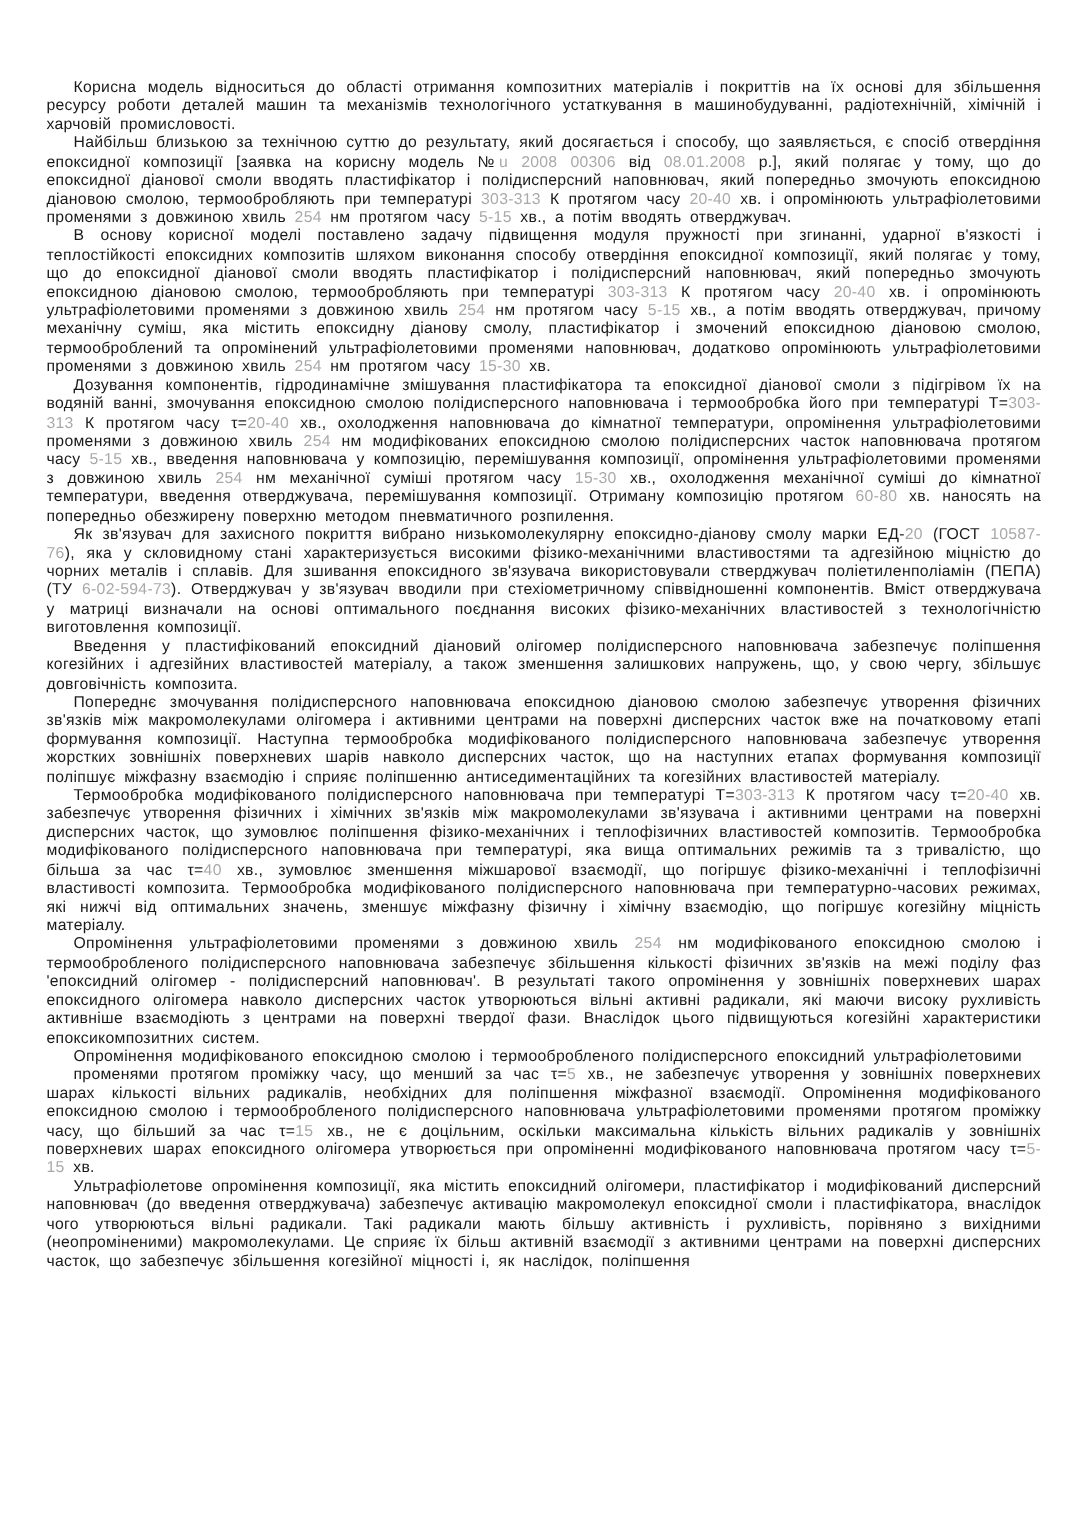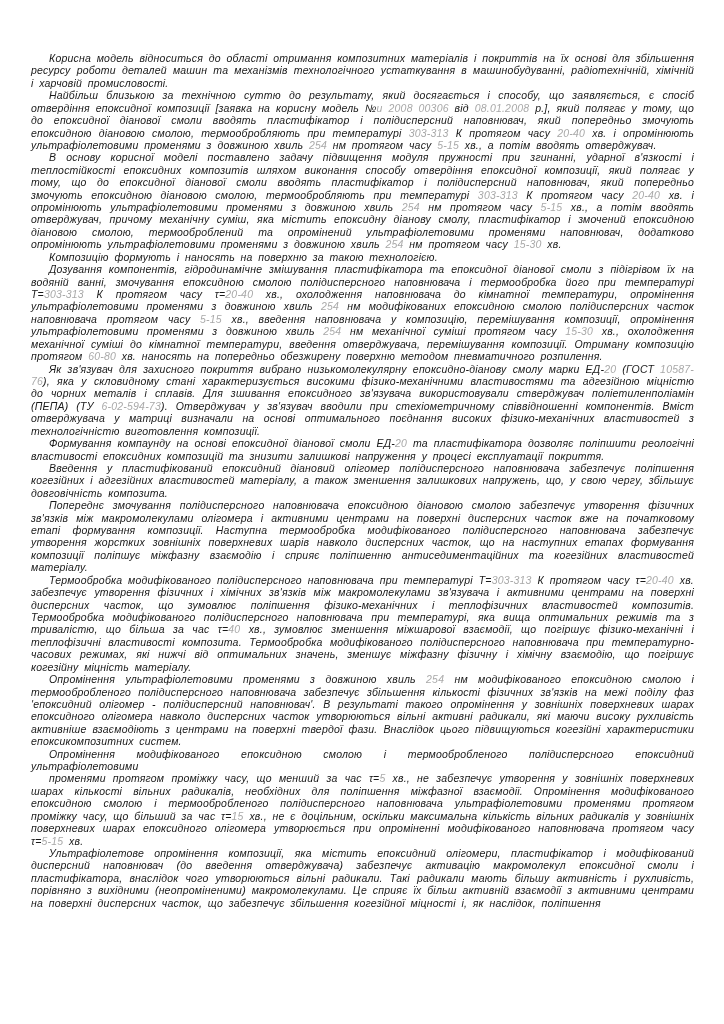--- a/index.html
+++ b/index.html
@@ -24,38 +24,35 @@
     line-height: 12.42px;
     color: #191919;
     text-align: justify;
     letter-spacing: 0.2px;
     word-spacing: 2.6px;
   }
   .para {
     margin: 0;
     padding: 0;
     text-indent: 18px;
-    font-style: italic;
   }
   .lt {
     color: #a9a9a9;
   }
 </style>
 </head>
 <body>
 
 <div class="page">
   <div class="doc">
       <p class="para"><span>Корисна модель відноситься до області отримання композитних матеріалів і покриттів на їх основі для збільшення ресурсу роботи деталей машин та механізмів технологічного устаткування в машинобудуванні, радіотехнічній, хімічній і харчовій промисловості.</span></p>
       <p class="para"><span>Найбільш близькою за технічною суттю до результату, який досягається і способу, що заявляється, є спосіб отвердіння епоксидної композиції [заявка на корисну модель №</span><span class="lt">u 2008 00306</span><span> від </span><span class="lt">08.01.2008</span><span> р.], який полягає у тому, що до епоксидної діанової смоли вводять пластифікатор і полідисперсний наповнювач, який попередньо змочують епоксидною діановою смолою, термообробляють при температурі </span><span class="lt">303-313</span><span> К протягом часу </span><span class="lt">20-40</span><span> хв. і опромінюють ультрафіолетовими променями з довжиною хвиль </span><span class="lt">254</span><span> нм протягом часу </span><span class="lt">5-15</span><span> хв., а потім вводять отверджувач.</span></p>
       <p class="para"><span>В основу корисної моделі поставлено задачу підвищення модуля пружності при згинанні, ударної в'язкості і теплостійкості епоксидних композитів шляхом виконання способу отвердіння епоксидної композиції, який полягає у тому, що до епоксидної діанової смоли вводять пластифікатор і полідисперсний наповнювач, який попередньо змочують епоксидною діановою смолою, термообробляють при температурі </span><span class="lt">303-313</span><span> К протягом часу </span><span class="lt">20-40</span><span> хв. і опромінюють ультрафіолетовими променями з довжиною хвиль </span><span class="lt">254</span><span> нм протягом часу </span><span class="lt">5-15</span><span> хв., а потім вводять отверджувач, причому механічну суміш, яка містить епоксидну діанову смолу, пластифікатор і змочений епоксидною діановою смолою, термооброблений та опромінений ультрафіолетовими променями наповнювач, додатково опромінюють ультрафіолетовими променями з довжиною хвиль </span><span class="lt">254</span><span> нм протягом часу </span><span class="lt">15-30</span><span> хв.</span></p>
-      <p class="para"><span>Композицію формують і наносять на поверхню за такою технологією.</span></p>
       <p class="para"><span>Дозування компонентів, гідродинамічне змішування пластифікатора та епоксидної діанової смоли з підігрівом їх на водяній ванні, змочування епоксидною смолою полідисперсного наповнювача і термообробка його при температурі Т=</span><span class="lt">303-313</span><span> К протягом часу τ=</span><span class="lt">20-40</span><span> хв., охолодження наповнювача до кімнатної температури, опромінення ультрафіолетовими променями з довжиною хвиль </span><span class="lt">254</span><span> нм модифікованих епоксидною смолою полідисперсних часток наповнювача протягом часу </span><span class="lt">5-15</span><span> хв., введення наповнювача у композицію, перемішування композиції, опромінення ультрафіолетовими променями з довжиною хвиль </span><span class="lt">254</span><span> нм механічної суміші протягом часу </span><span class="lt">15-30</span><span> хв., охолодження механічної суміші до кімнатної температури, введення отверджувача, перемішування композиції. Отриману композицію протягом </span><span class="lt">60-80</span><span> хв. наносять на попередньо обезжирену поверхню методом пневматичного розпилення.</span></p>
       <p class="para"><span>Як зв'язувач для захисного покриття вибрано низькомолекулярну епоксидно-діанову смолу марки ЕД-</span><span class="lt">20</span><span> (ГОСТ </span><span class="lt">10587-76</span><span>), яка у скловидному стані характеризується високими фізико-механічними властивостями та адгезійною міцністю до чорних металів і сплавів. Для зшивання епоксидного зв'язувача використовували стверджувач поліетиленполіамін (ПЕПА) (ТУ </span><span class="lt">6-02-594-73</span><span>). Отверджувач у зв'язувач вводили при стехіометричному співвідношенні компонентів. Вміст отверджувача у матриці визначали на основі оптимального поєднання високих фізико-механічних властивостей з технологічністю виготовлення композиції.</span></p>
-      <p class="para"><span>Формування компаунду на основі епоксидної діанової смоли ЕД-</span><span class="lt">20</span><span> та пластифікатора дозволяє поліпшити реологічні властивості епоксидних композицій та знизити залишкові напруження у процесі експлуатації покриття.</span></p>
       <p class="para"><span>Введення у пластифікований епоксидний діановий олігомер полідисперсного наповнювача забезпечує поліпшення когезійних і адгезійних властивостей матеріалу, а також зменшення залишкових напружень, що, у свою чергу, збільшує довговічність композита.</span></p>
       <p class="para"><span>Попереднє змочування полідисперсного наповнювача епоксидною діановою смолою забезпечує утворення фізичних зв'язків між макромолекулами олігомера і активними центрами на поверхні дисперсних часток вже на початковому етапі формування композиції. Наступна термообробка модифікованого полідисперсного наповнювача забезпечує утворення жорстких зовнішніх поверхневих шарів навколо дисперсних часток, що на наступних етапах формування композиції поліпшує міжфазну взаємодію і сприяє поліпшенню антиседиментаційних та когезійних властивостей матеріалу.</span></p>
       <p class="para"><span>Термообробка модифікованого полідисперсного наповнювача при температурі Т=</span><span class="lt">303-313</span><span> К протягом часу τ=</span><span class="lt">20-40</span><span> хв. забезпечує утворення фізичних і хімічних зв'язків між макромолекулами зв'язувача і активними центрами на поверхні дисперсних часток, що зумовлює поліпшення фізико-механічних і теплофізичних властивостей композитів. Термообробка модифікованого полідисперсного наповнювача при температурі, яка вища оптимальних режимів та з тривалістю, що більша за час τ=</span><span class="lt">40</span><span> хв., зумовлює зменшення міжшарової взаємодії, що погіршує фізико-механічні і теплофізичні властивості композита. Термообробка модифікованого полідисперсного наповнювача при температурно-часових режимах, які нижчі від оптимальних значень, зменшує міжфазну фізичну і хімічну взаємодію, що погіршує когезійну міцність матеріалу.</span></p>
       <p class="para"><span>Опромінення ультрафіолетовими променями з довжиною хвиль </span><span class="lt">254</span><span> нм модифікованого епоксидною смолою і термообробленого полідисперсного наповнювача забезпечує збільшення кількості фізичних зв'язків на межі поділу фаз 'епоксидний олігомер - полідисперсний наповнювач'. В результаті такого опромінення у зовнішніх поверхневих шарах епоксидного олігомера навколо дисперсних часток утворюються вільні активні радикали, які маючи високу рухливість активніше взаємодіють з центрами на поверхні твердої фази. Внаслідок цього підвищуються когезійні характеристики епоксикомпозитних систем.</span></p>
       <p class="para"><span>Опромінення модифікованого епоксидною смолою і термообробленого полідисперсного епоксидний ультрафіолетовими</span></p>
       <p class="para"><span>променями протягом проміжку часу, що менший за час τ=</span><span class="lt">5</span><span> хв., не забезпечує утворення у зовнішніх поверхневих шарах кількості вільних радикалів, необхідних для поліпшення міжфазної взаємодії. Опромінення модифікованого епоксидною смолою і термообробленого полідисперсного наповнювача ультрафіолетовими променями протягом проміжку часу, що більший за час τ=</span><span class="lt">15</span><span> хв., не є доцільним, оскільки максимальна кількість вільних радикалів у зовнішніх поверхневих шарах епоксидного олігомера утворюється при опроміненні модифікованого наповнювача протягом часу τ=</span><span class="lt">5-15</span><span> хв.</span></p>
       <p class="para"><span>Ультрафіолетове опромінення композиції, яка містить епоксидний олігомери, пластифікатор і модифікований дисперсний наповнювач (до введення отверджувача) забезпечує активацію макромолекул епоксидної смоли і пластифікатора, внаслідок чого утворюються вільні радикали. Такі радикали мають більшу активність і рухливість, порівняно з вихідними (неопроміненими) макромолекулами. Це сприяє їх більш активній взаємодії з активними центрами на поверхні дисперсних часток, що забезпечує збільшення когезійної міцності і, як наслідок, поліпшення</span></p>
     </div>
 </div>
 

